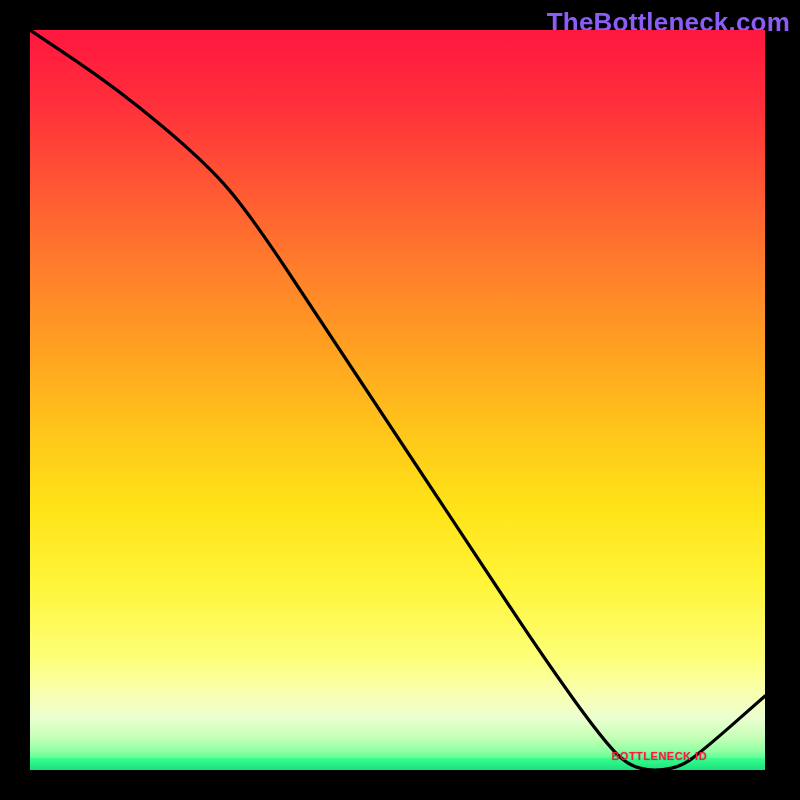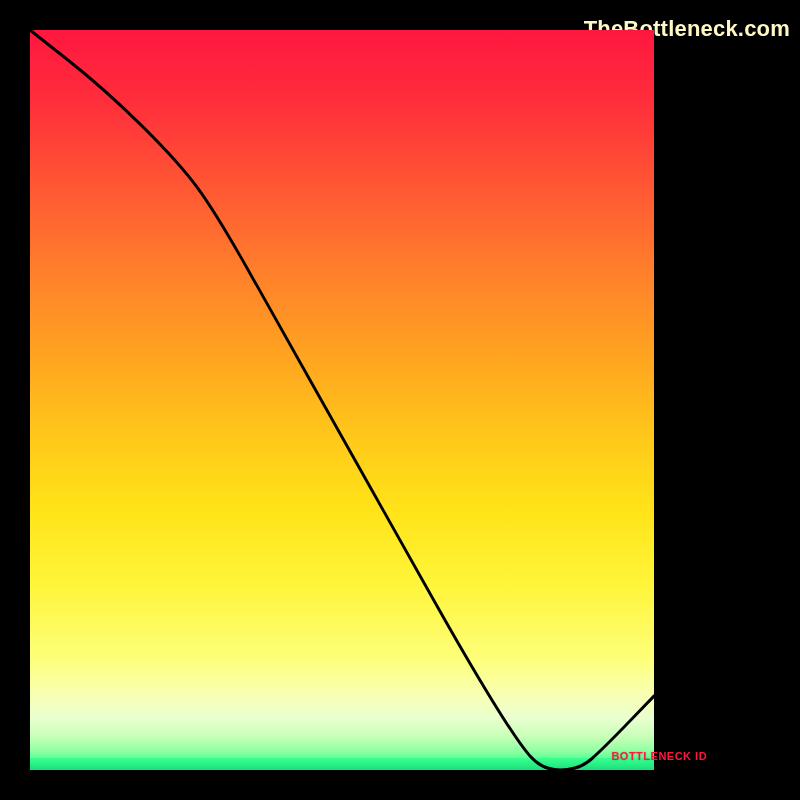--- a/index.html
+++ b/index.html
@@ -11,35 +11,34 @@
     font-family: Arial, Helvetica, sans-serif;
     overflow: hidden;
   }
   .wrap {
     position: relative;
     width: 800px;
     height: 800px;
   }
   .attribution {
     position: absolute;
-    top: 16px;
+    top: 7px;
     right: 10px;
-    color: #fef9c3;
-    font-size: 22px;
+    color: #8b5cf6;
+    font-size: 26px;
     font-weight: 600;
     letter-spacing: 0.2px;
   }
   .plot-frame {
     position: absolute;
     left: 30px;
     top: 30px;
-    width: 592px;
+    width: 735px;
     height: 740px;
     background: #000;
-    padding-left: 32px;
   }
   .gradient {
     position: absolute;
     inset: 0;
     background: linear-gradient(
       to bottom,
       #ff173f 0%,
       #ff2f3b 10%,
       #ff5a33 22%,
       #ff7d2c 32%,

